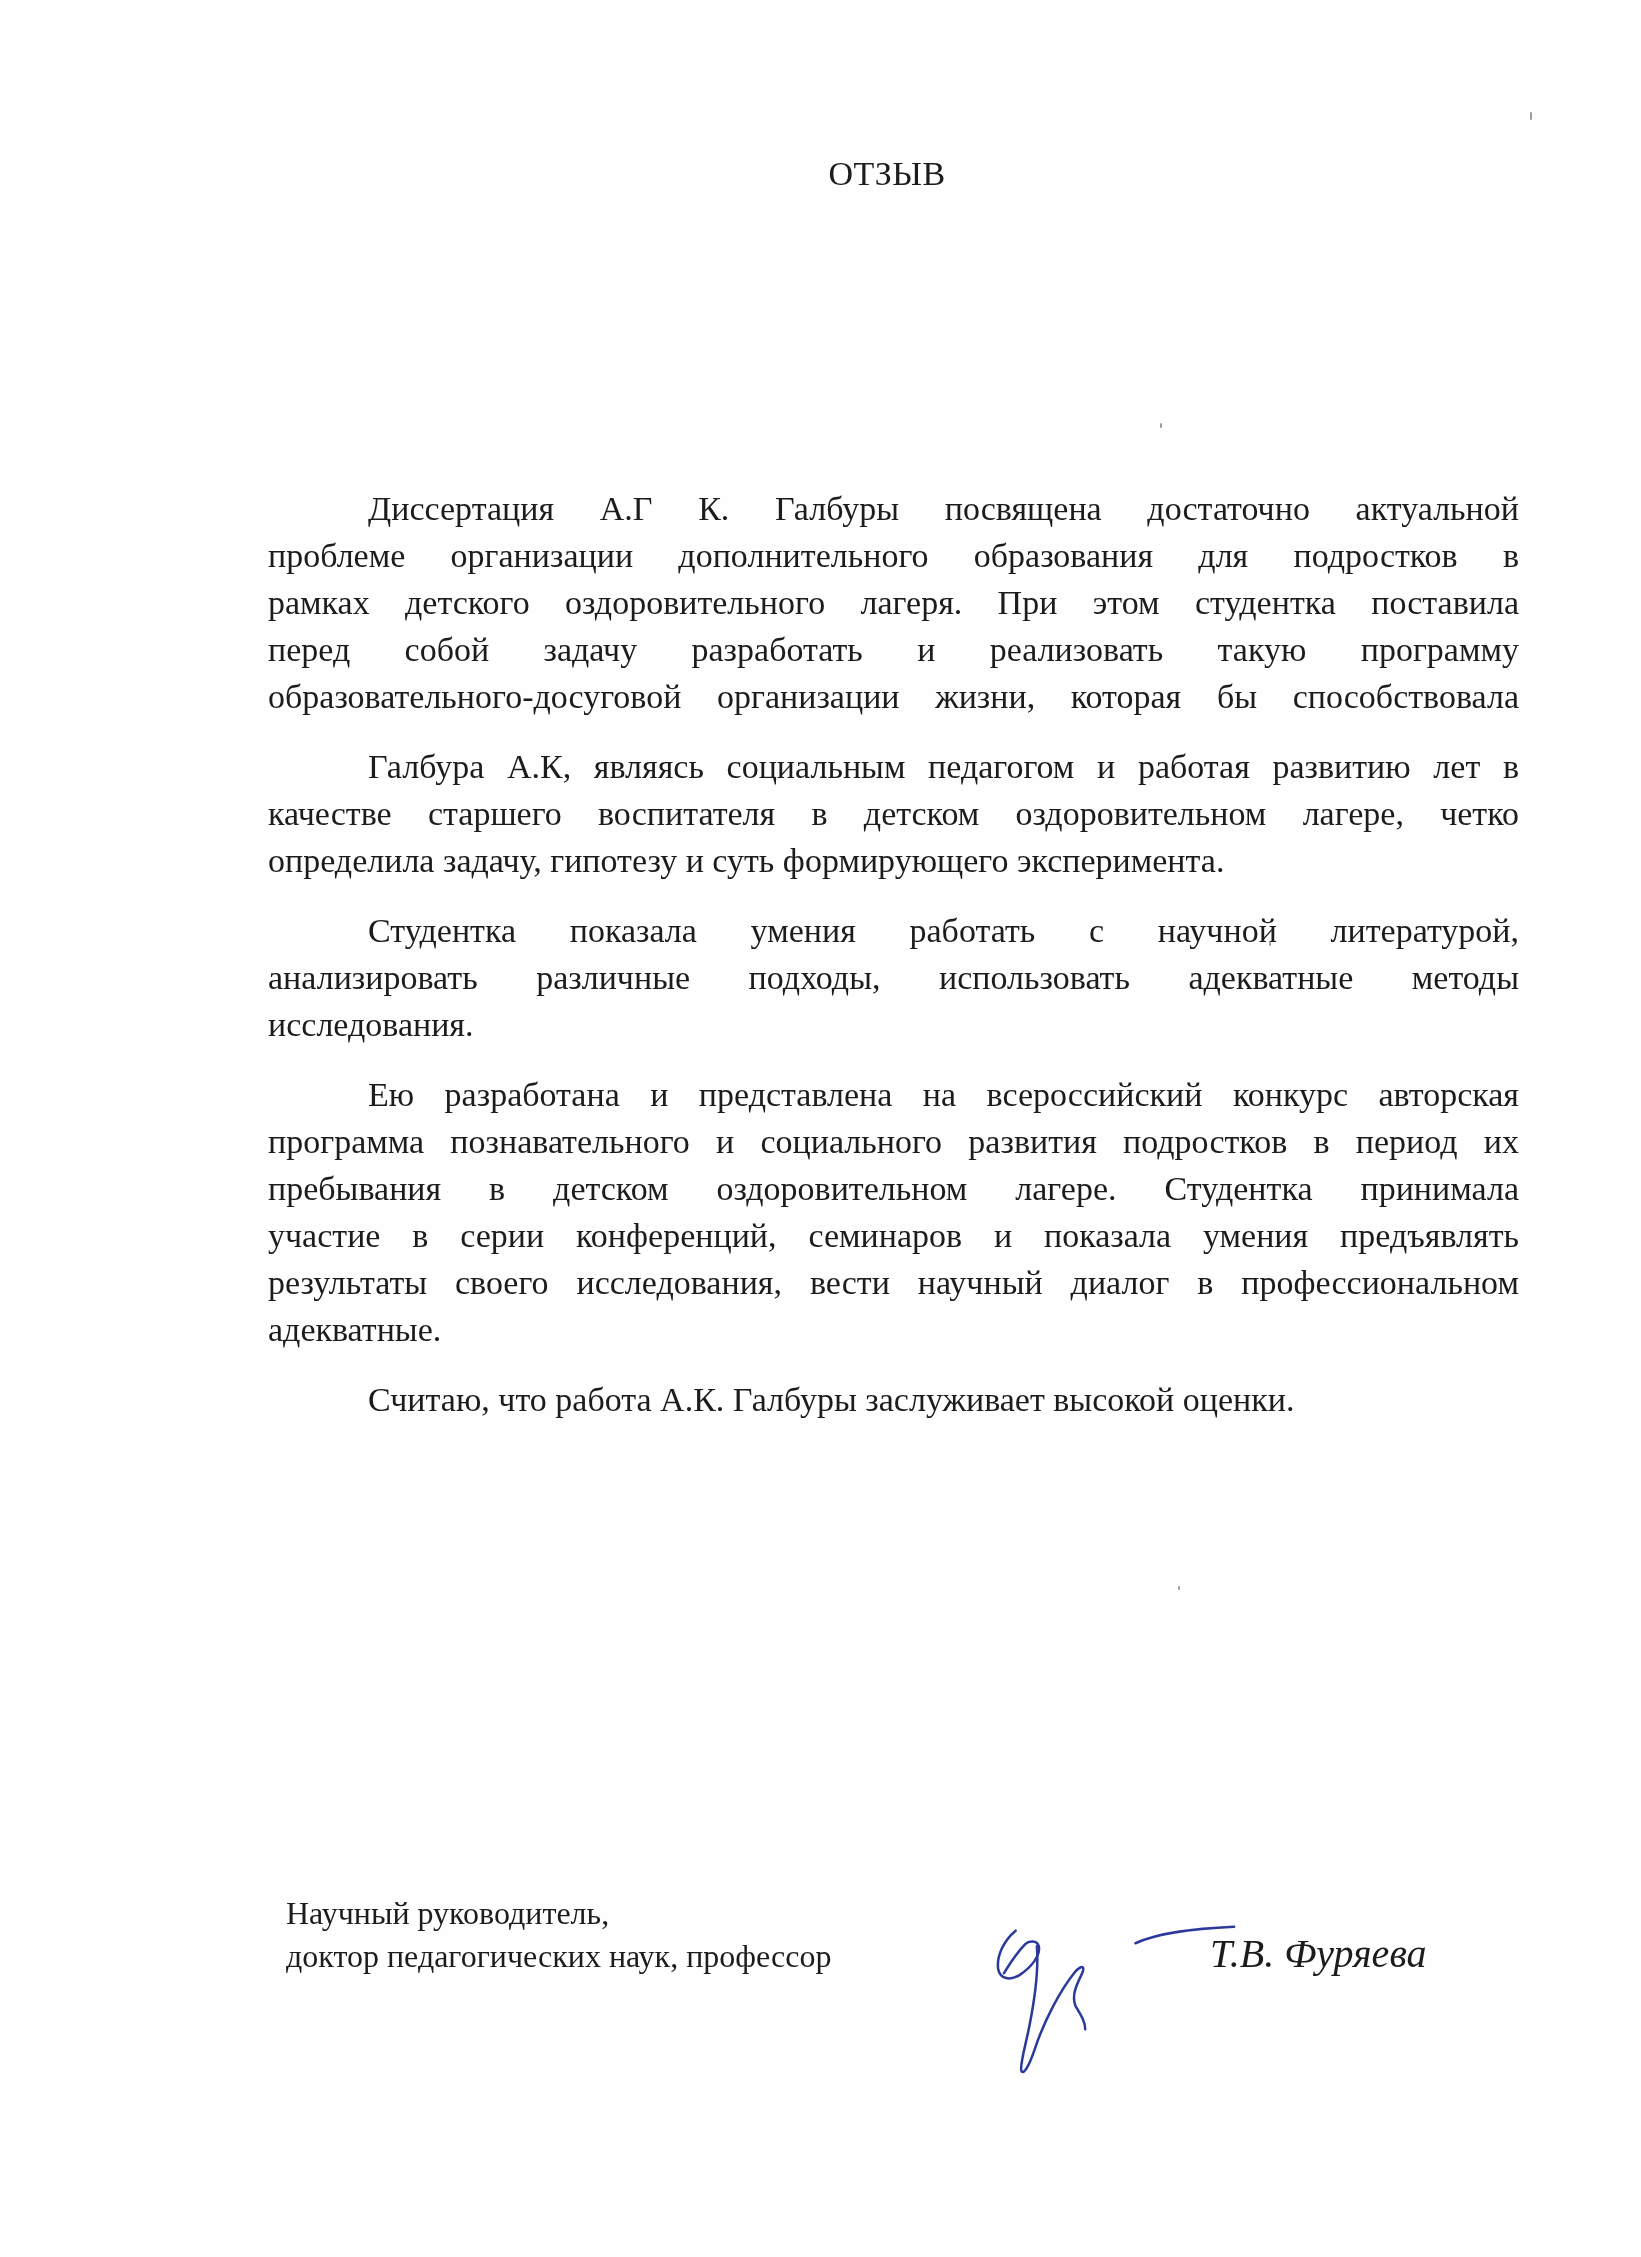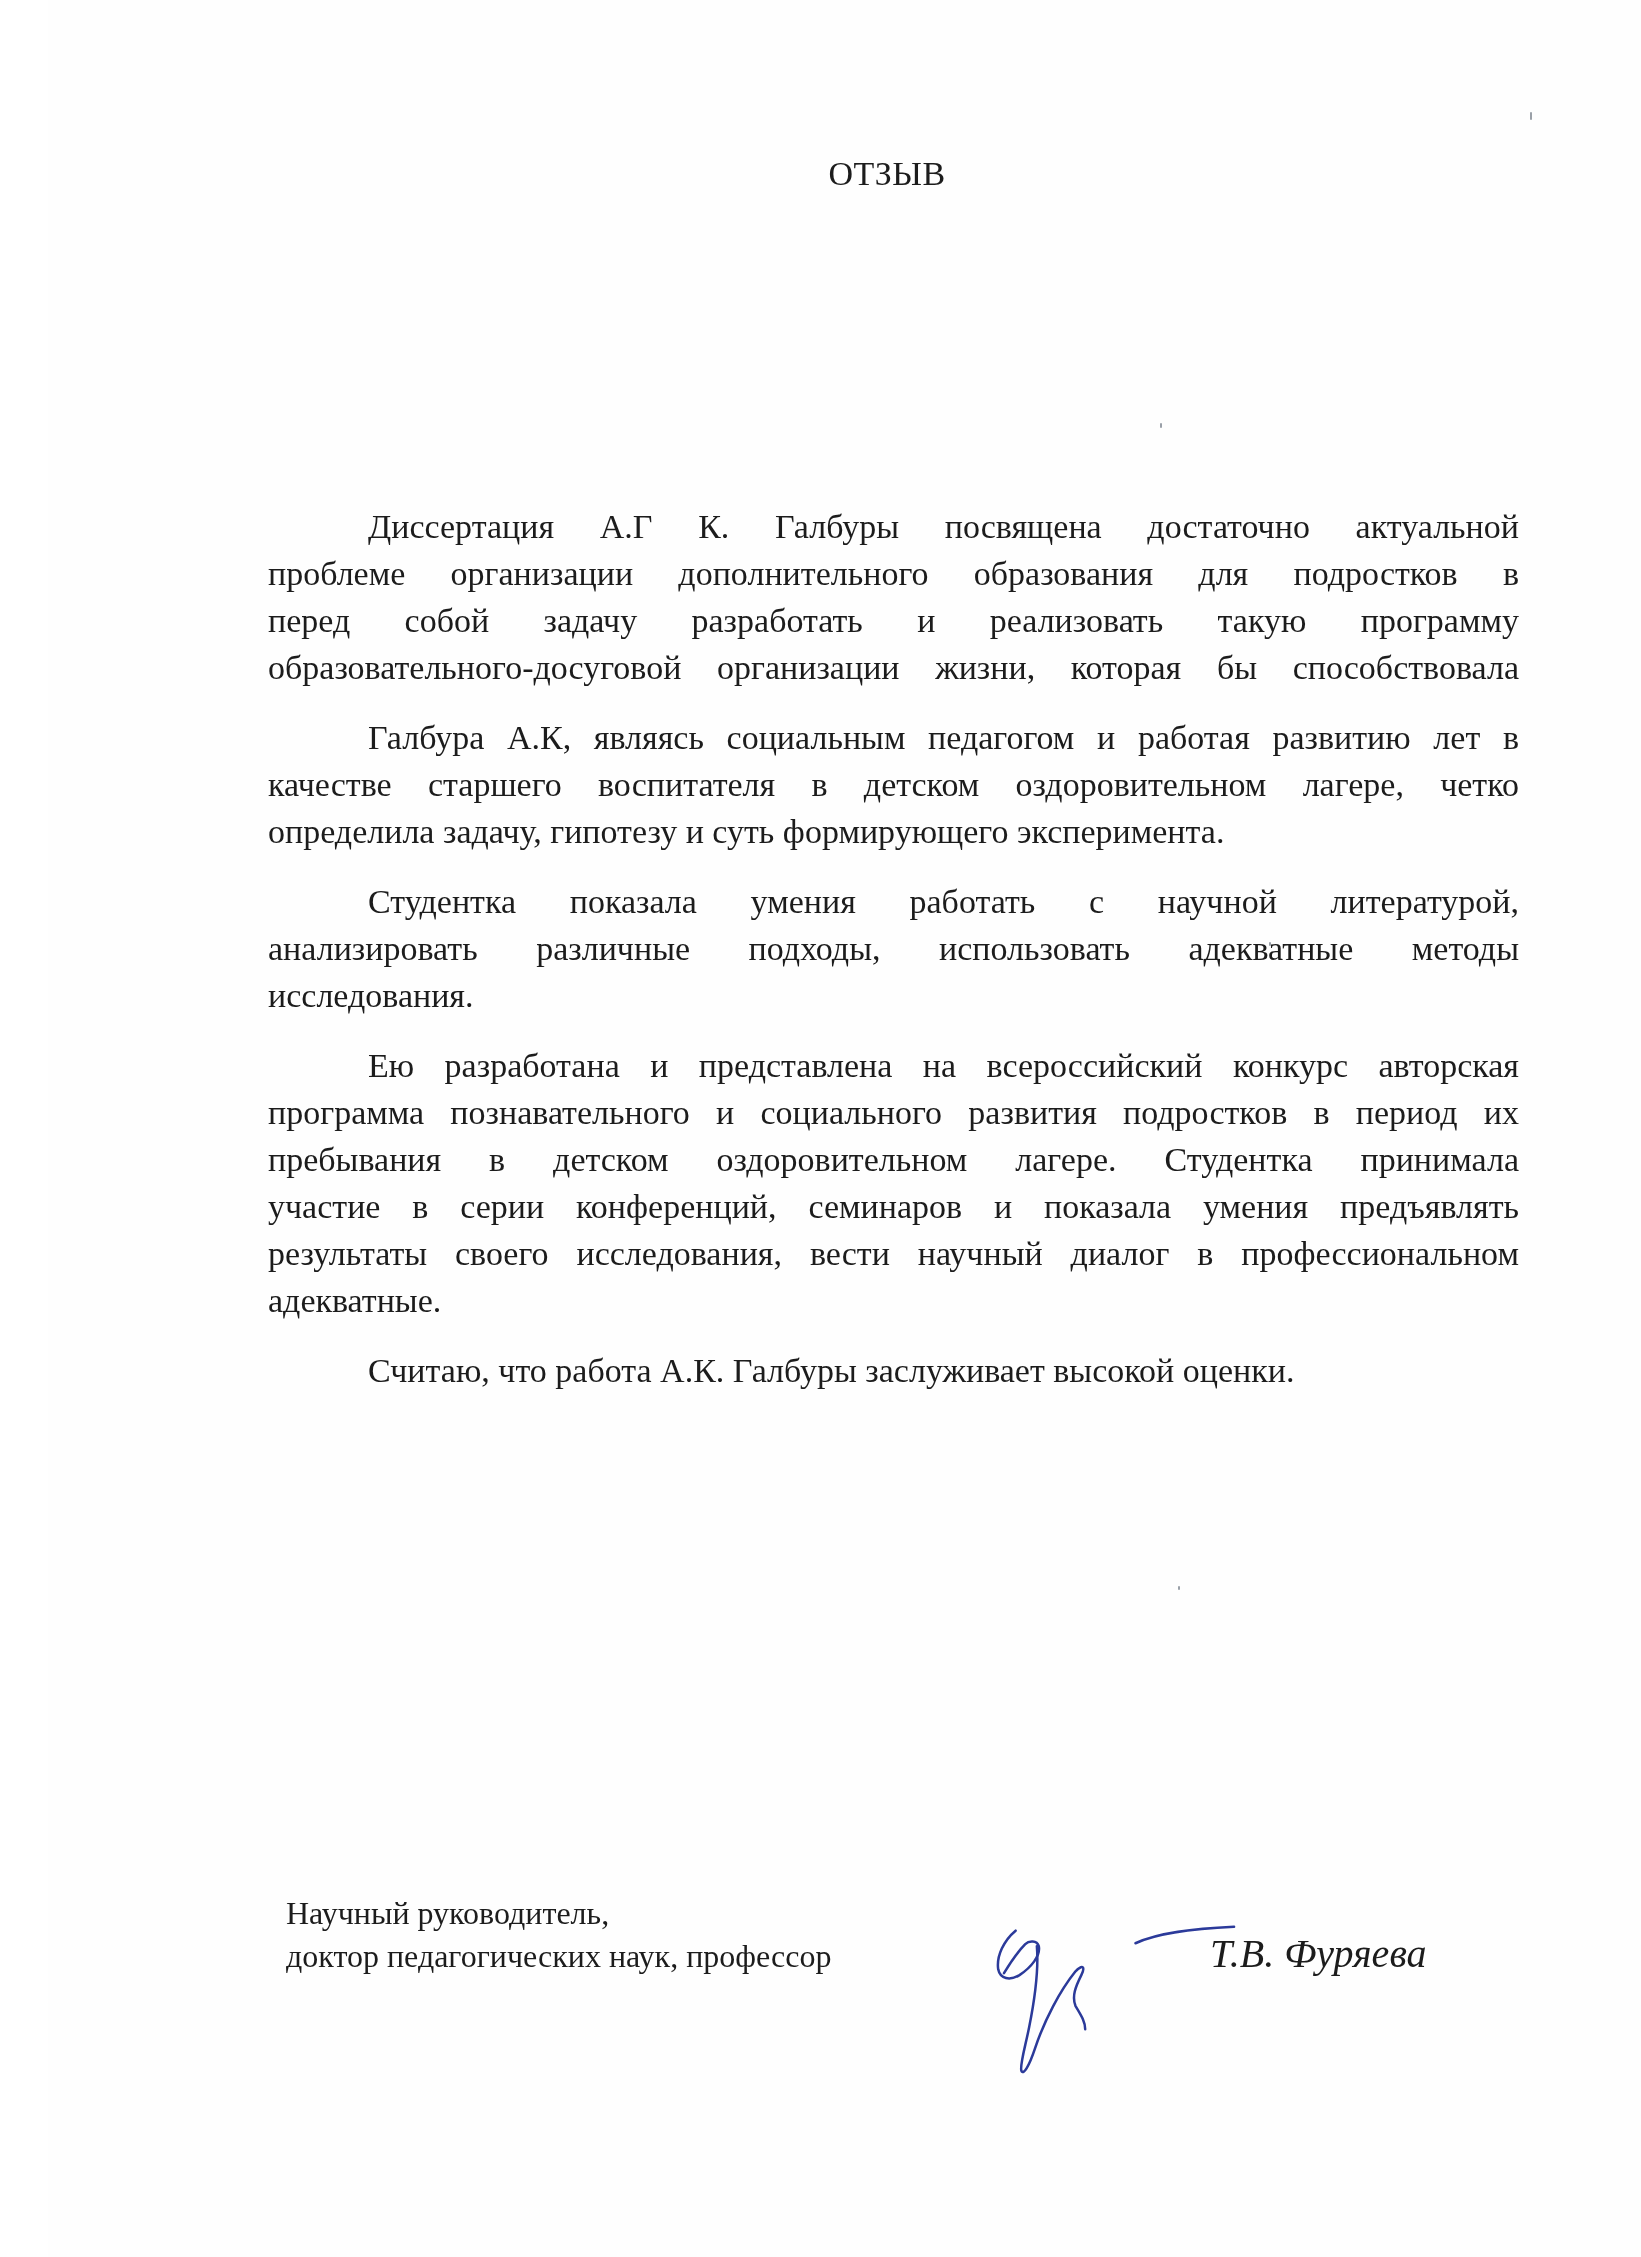--- a/index.html
+++ b/index.html
@@ -41,21 +41,21 @@
     top: 236px;
     text-align: center;
     font-size: 34px;
     line-height: 46px;
     margin: 0;
   }
   .subtitle .line { display: block; white-space: nowrap; }
   .body-text {
     position: absolute;
     left: 220px;
-    top: 503px;
+    top: 485px;
     width: 1251px;
     font-size: 34px;
     line-height: 47px;
   }
   .para {
     margin: 0 0 23px 0;
     text-align: justify;
     text-indent: 100px;
   }
   .para .line {
@@ -105,20 +105,21 @@
 <div class="page">
 
   <h1 class="title">ОТЗЫВ</h1>
 
 
   <div class="body-text">
 
     <p class="para" style="text-indent:0">
       <span class="line first">Диссертация А.Г К. Галбуры посвящена достаточно актуальной</span>
       <span class="line">проблеме организации дополнительного образования для подростков в</span>
+      <span class="line">рамках детского оздоровительного лагеря. При этом студентка поставила</span>
       <span class="line">перед собой задачу разработать и реализовать такую программу</span>
       <span class="line">образовательного-досуговой организации жизни, которая бы способствовала</span>
     </p>
 
     <p class="para" style="text-indent:0">
       <span class="line first">Галбура А.К, являясь социальным педагогом и работая развитию лет в</span>
       <span class="line">качестве старшего воспитателя в детском оздоровительном лагере, четко</span>
       <span class="line last">определила задачу, гипотезу и суть формирующего эксперимента.</span>
     </p>
 

